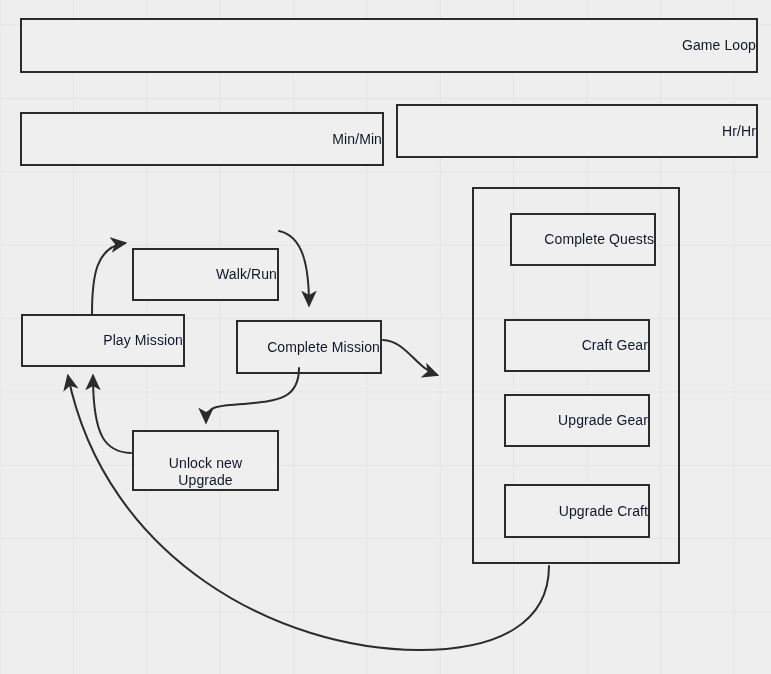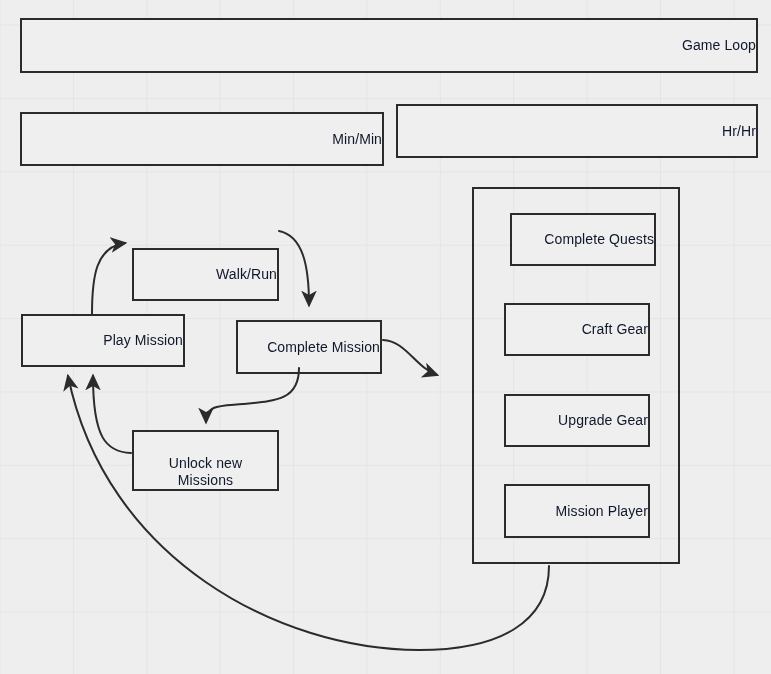--- a/index.html
+++ b/index.html
@@ -83,39 +83,39 @@
   <div class="node" style="left:21px; top:314px; width:164px; height:53px;">
     <span>Play Mission</span>
   </div>
 
   <div class="node" style="left:236px; top:320px; width:146px; height:54px;">
     <span>Complete Mission</span>
   </div>
 
   <div class="node" style="left:132px; top:430px; width:147px; height:61px; flex-direction:column;">
     <span>Unlock new</span>
-    <span>Missions</span>
+    <span>Upgrade</span>
   </div>
 
   <div class="node container" style="left:444px; top:187px; width:208px; height:377px;margin-left:28px;">
 
     <div class="node" style="left:36px; top:24px; width:146px; height:53px;">
       <span>Complete Quests</span>
     </div>
 
-    <div class="node" style="left:30px; top:114px; width:146px; height:53px;padding-left:40px;">
+    <div class="node" style="left:30px; top:130px; width:146px; height:53px;padding-left:40px;">
       <span>Craft Gear</span>
     </div>
 
     <div class="node" style="left:30px; top:205px; width:146px; height:53px;">
       <span>Upgrade Gear</span>
     </div>
 
     <div class="node" style="left:30px; top:295px; width:146px; height:54px;">
-      <span>Mission Player</span>
+      <span>Upgrade Craft</span>
     </div>
   </div>
 
   <svg class="svg-layer" width="771" height="674" viewBox="0 0 771 674">
     <defs>
       <marker id="arrowhead" markerWidth="9" markerHeight="9" refX="7.2" refY="4.5" orient="auto" markerUnits="strokeWidth">
         <path d="M0,0.6 L8.4,4.5 L0,8.4 L2.2,4.5 Z" fill="#2b2b2b"></path>
       </marker>
     </defs>
 

